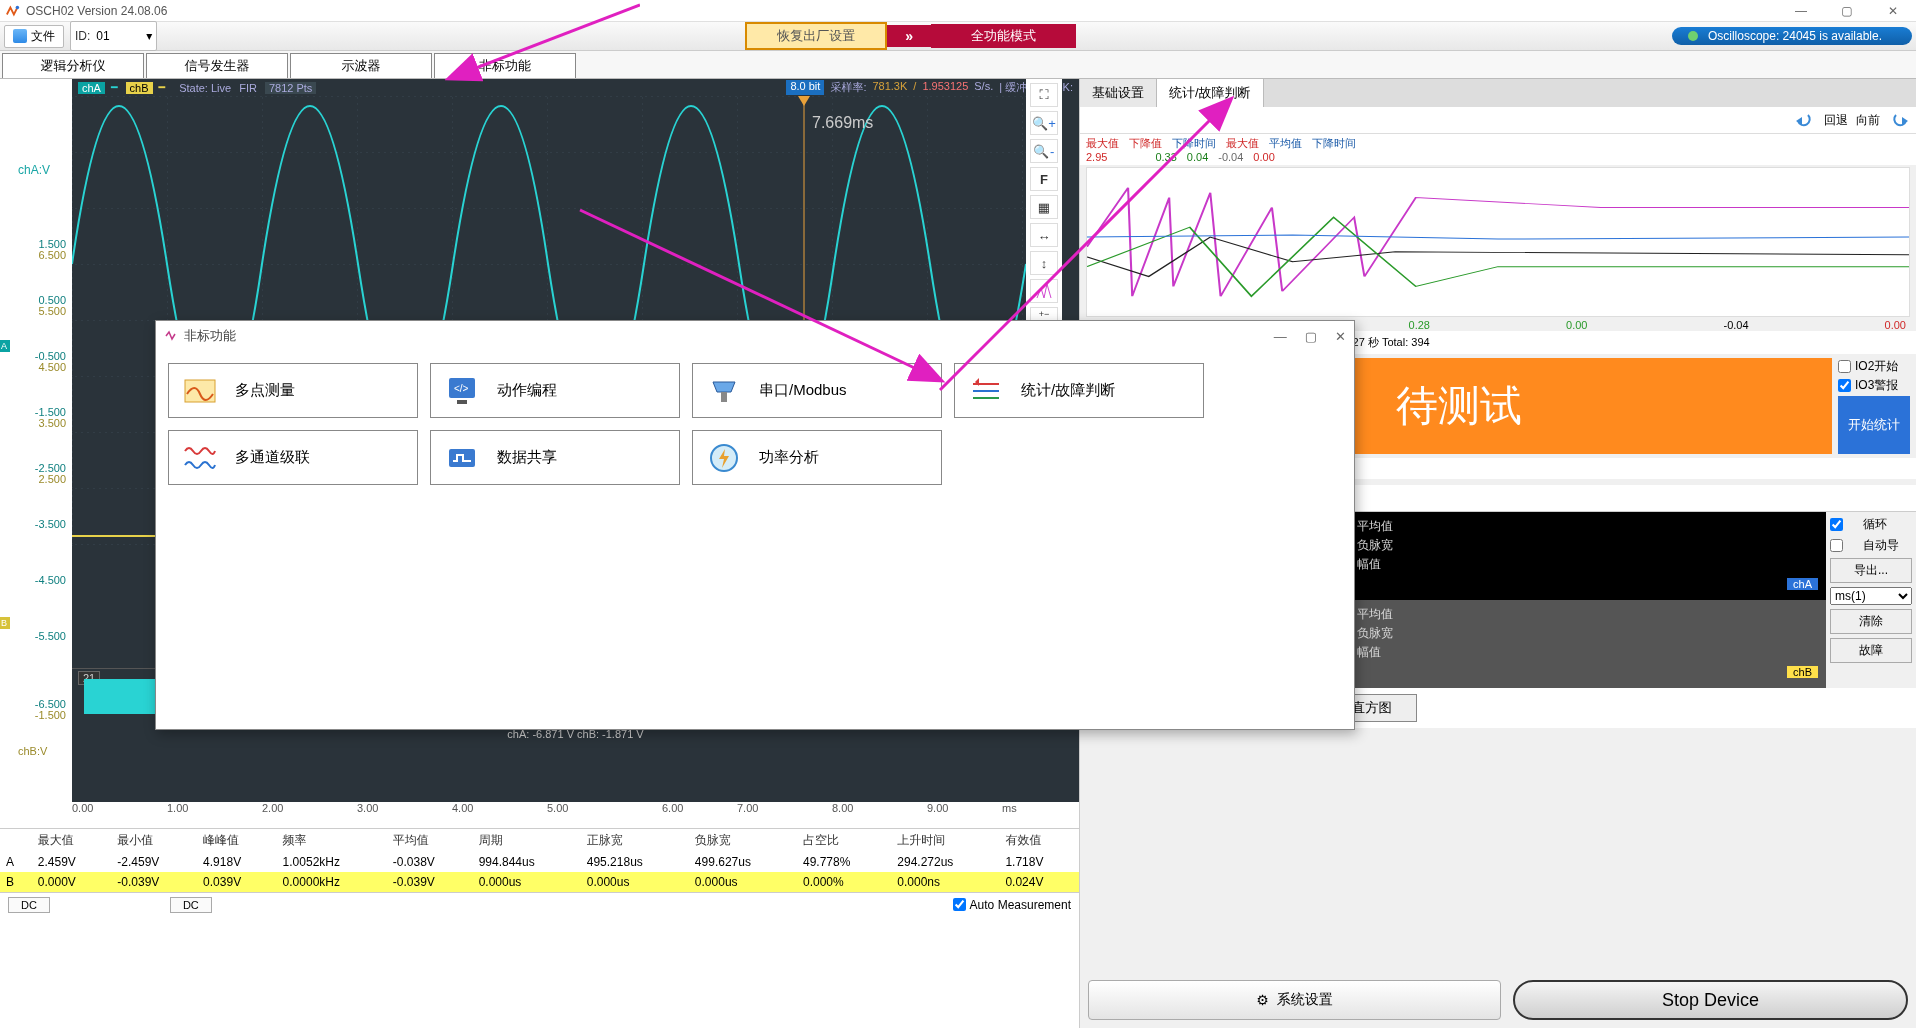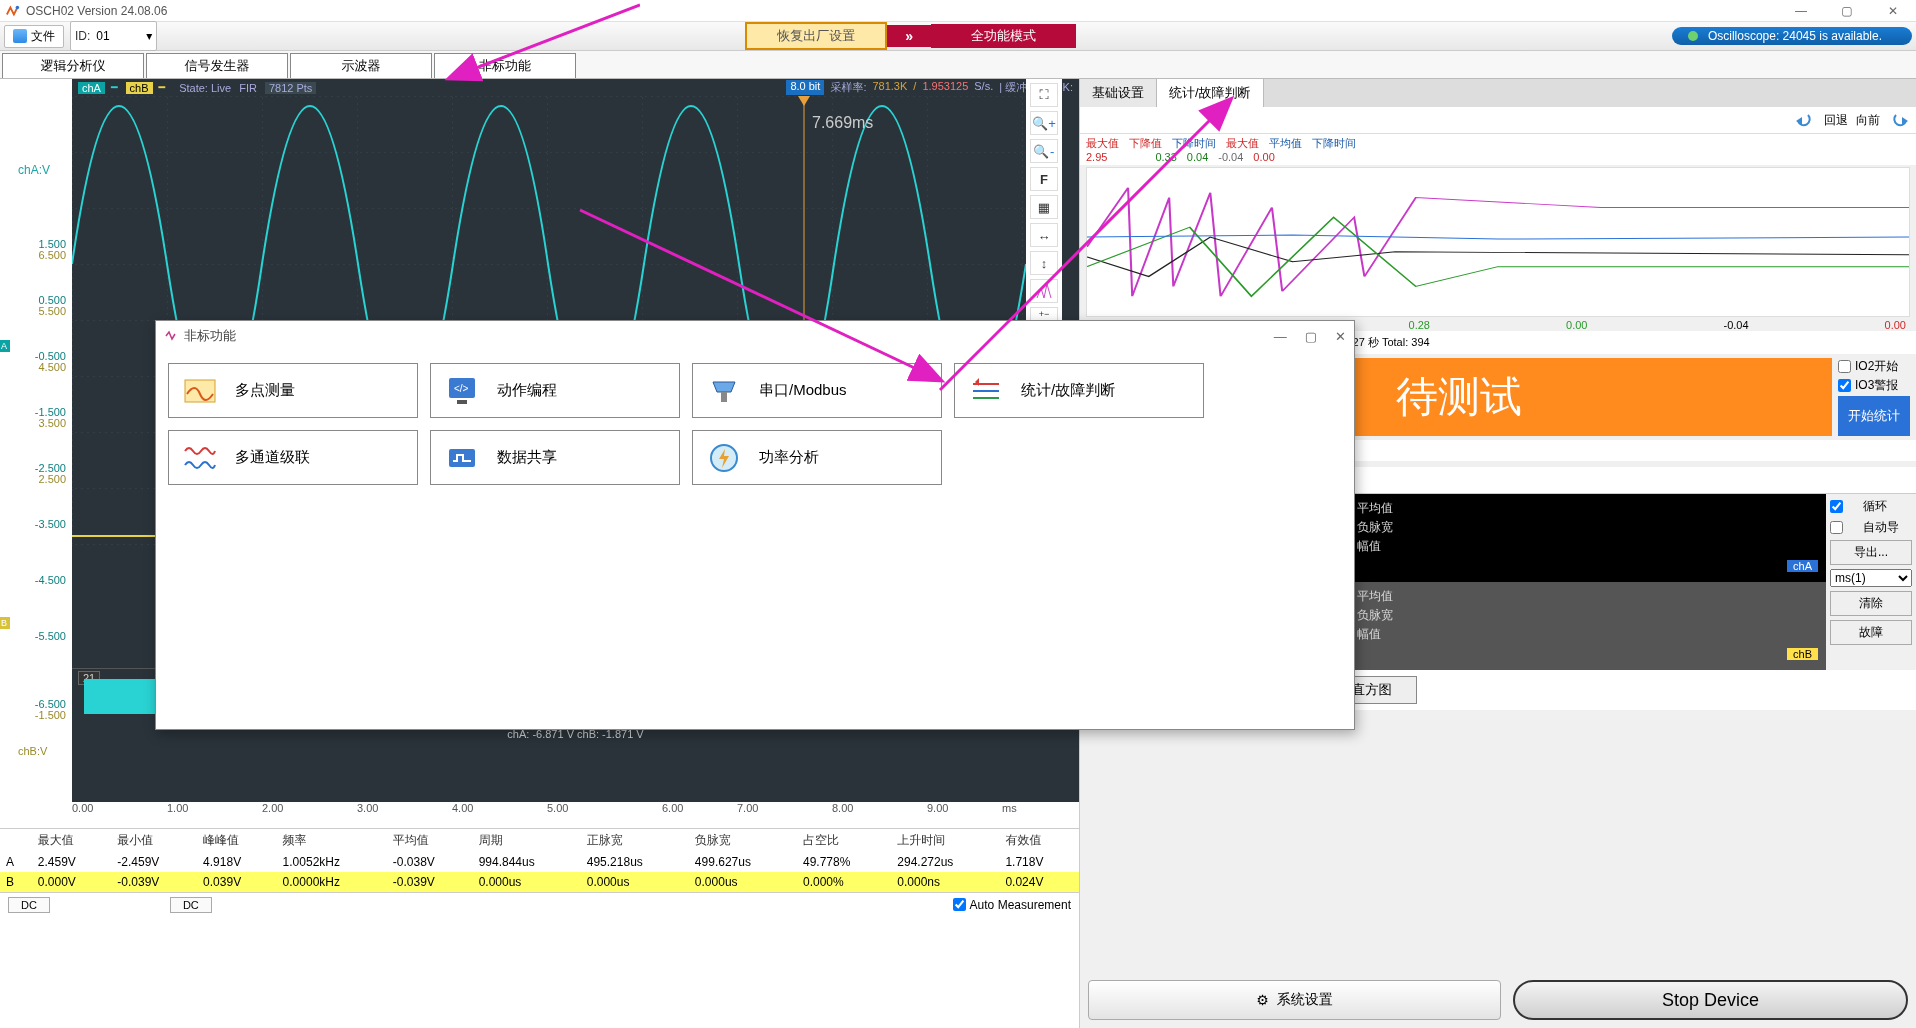--- a/index.html
+++ b/index.html
@@ -99,21 +99,21 @@
 .mini-stats .c4{color:#6a6a6a;}
 .mini-chart{height:150px;background:#fff;border:1px solid #ddd;margin:2px 6px;position:relative;}
 .mini-chart svg{width:100%;height:100%;}
 .mini-xticks{display:flex;justify-content:space-between;padding:0 10px;font-size:11px;}
 
 .info-row{padding:4px 6px;font-size:11px;background:#fff;}
 .big-status{display:flex;gap:6px;padding:4px 6px;align-items:stretch;}
 .big-status .orange{flex:1;background:#ff8a1e;color:#fff;font-size:42px;display:flex;align-items:center;justify-content:center;font-family:"SimSun",serif;}
 .io-col{display:flex;flex-direction:column;gap:2px;}
 .io-col label{font-size:12px;display:flex;align-items:center;gap:4px;}
-.start-btn{background:#2b72d8;color:#fff;border:none;padding:11px 10px;font-size:13px;}
+.start-btn{background:#2b72d8;color:#fff;border:none;padding:20px 10px;font-size:13px;}
 .warn-text{color:#d02828;padding:2px 10px;font-size:12px;background:#fff;}
 
 .device-tabs{display:flex;background:#fff;border-bottom:1px solid #ccc;margin-top:6px;}
 .device-tabs .dtab{padding:4px 10px;border:1px solid #aaa;border-bottom:none;font-size:12px;background:#eaeaea;}
 .device-tabs .dtab.active{background:#fff;}
 .cb-panel{background:#000;color:#ddd;padding:6px 8px;font-size:12px;}
 .cb-row{display:flex;gap:14px;align-items:center;margin-bottom:2px;}
 .cb-row label{display:flex;align-items:center;gap:4px;width:70px;}
 .cb-row .chAbadge,.cb-row .chBbadge{margin-left:auto;padding:0 6px;font-size:11px;}
 .chAbadge{background:#2b72d8;color:#fff;}

